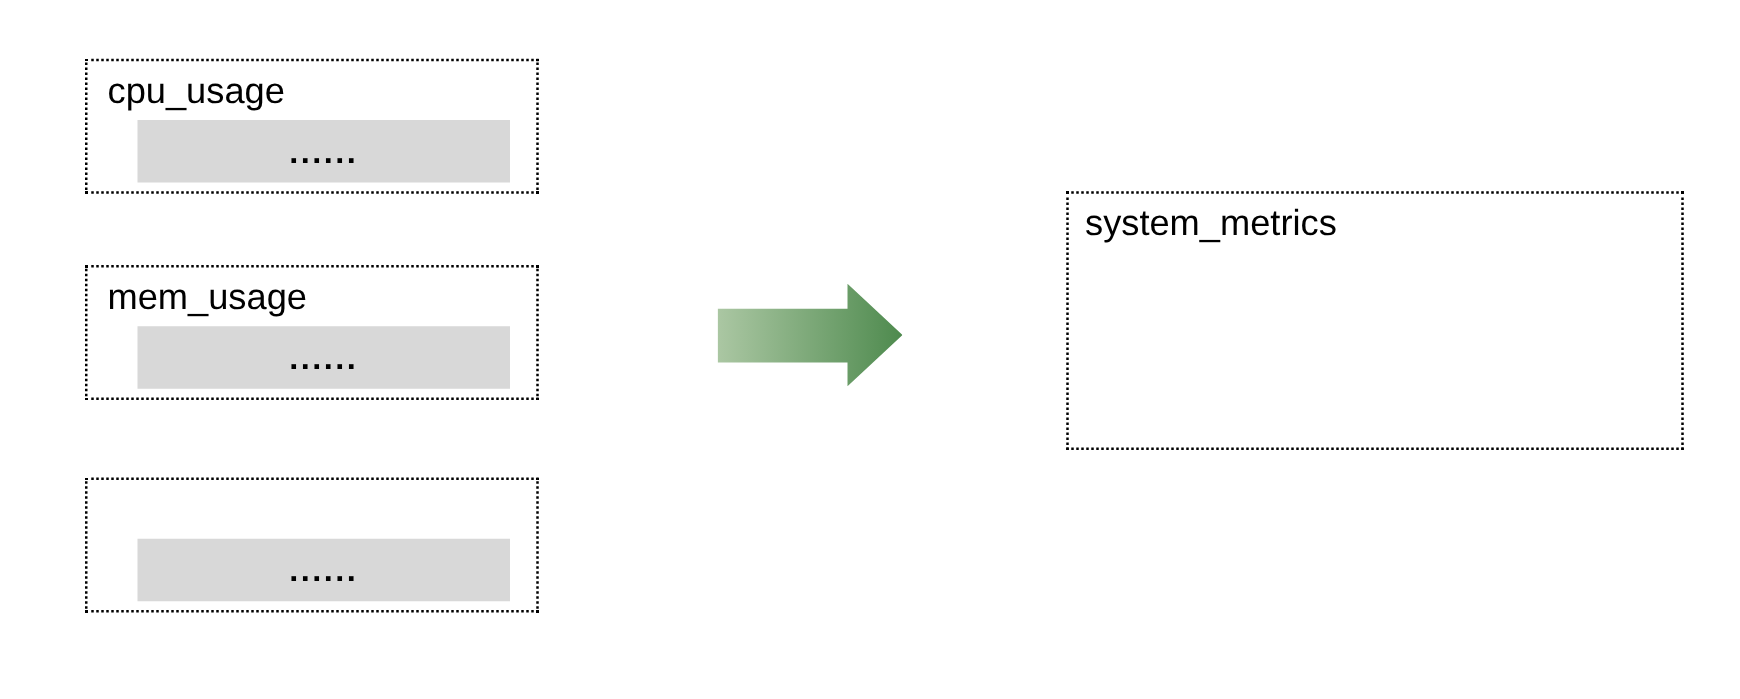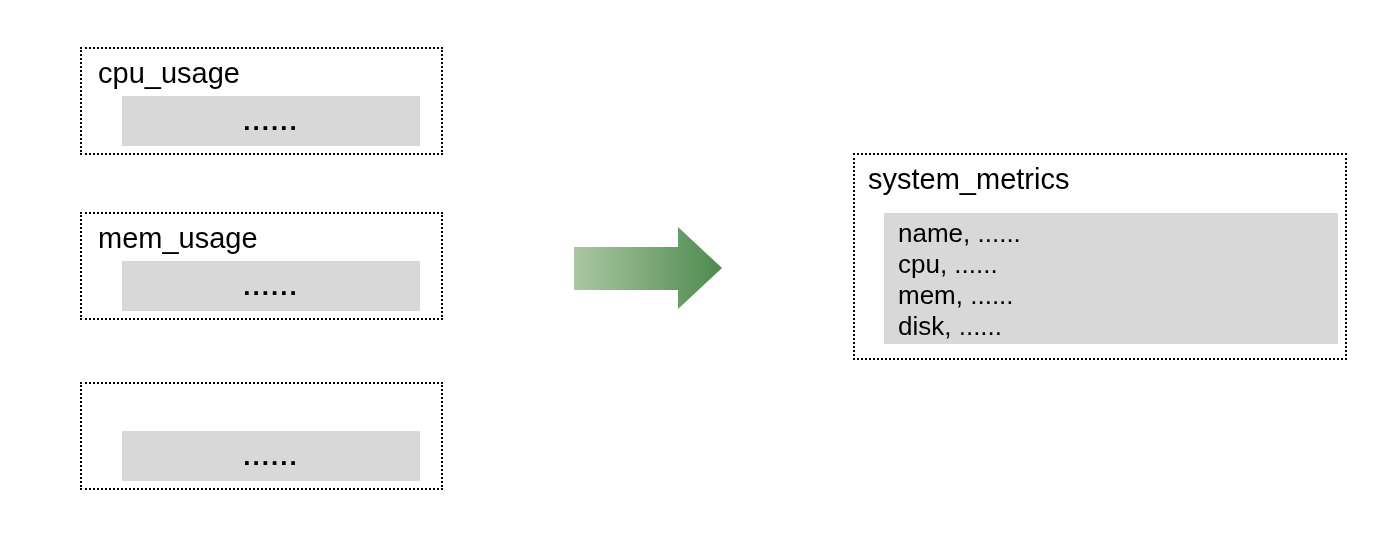--- a/index.html
+++ b/index.html
@@ -16,21 +16,21 @@
     background: #ffffff;
     overflow: hidden;
   }
   .dotted-box {
     position: absolute;
     border: 2px dotted #000000;
     background: #ffffff;
     box-sizing: border-box;
   }
   .source-box {
-    left: 80px;
+    left: 68px;
     width: 363px;
     height: 108px;
     text-align: center;
   }
   .source-box .box-title {
     position: absolute;
     left: 16px;
     top: 6px;
     font-size: 29px;
     line-height: 36px;
@@ -100,23 +100,17 @@
     <div class="box-title">mem_usage</div>
     <div class="box-bar bar-fill" style="background: rgb(216, 216, 216);">......</div>
   </div>
 
   <div class="dotted-box source-box" style="top: 382px; border-color: rgb(0, 0, 0);">
     <div class="box-bar bar-fill" style="background: rgb(216, 216, 216);">......</div>
   </div>
 
   <div class="merge-arrow" style="background: linear-gradient(90deg, rgb(171, 199, 163), rgb(78, 138, 78));"></div>
 
-  <div class="dotted-box target-box" style="border-color: rgb(0, 0, 0);">
+  <div class="dotted-box target-box" style="border-color: rgb(0, 0, 0); text-align: center;">
     <div class="box-title">system_metrics</div>
-    <div class="fields bar-fill" style="background: rgb(216, 216, 216);">
-      <div class="field-row">name, ......</div>
-      <div class="field-row">cpu, ......</div>
-      <div class="field-row">mem, ......</div>
-      <div class="field-row">disk, ......</div>
-    </div>
   </div>
 
 </div>
 
 </body></html>

